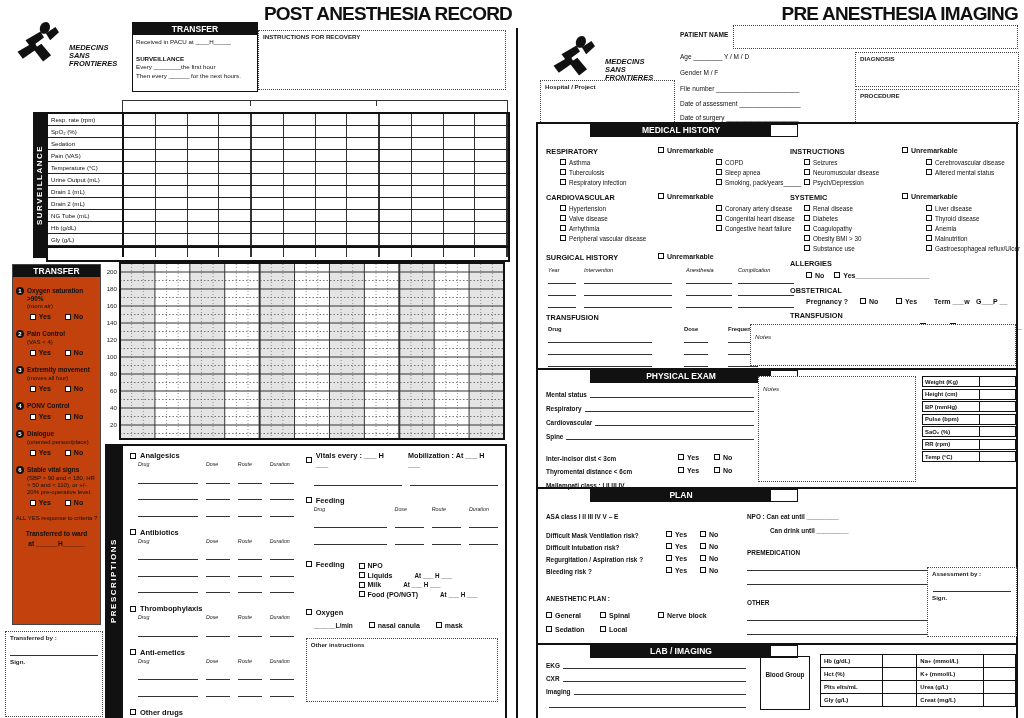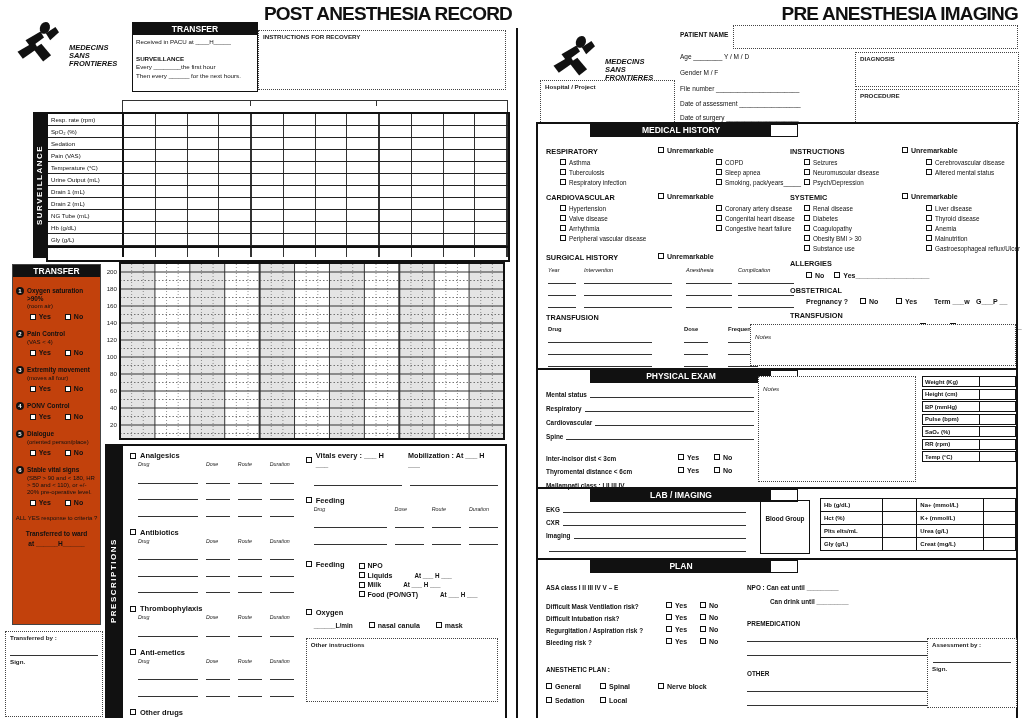--- a/index.html
+++ b/index.html
@@ -1048,20 +1048,98 @@
               <div class="vt-lab">RR (rpm)</div>
               <div class="vt-val"></div>
             </div>
             <div class="vt-row">
               <div class="vt-lab">Temp (°C)</div>
               <div class="vt-val"></div>
             </div>
           </div>
         </div>
       </div>
+    <div class="sec" id="sec-plan" style="height:156px">
+        <div class="secbar">
+          <div class="bar">PLAN</div>
+        </div>
+        <div class="abs" style="left:8px;top:16px;"><span class="q">ASA class       I     II     III     IV     V     –     E</span></div>
+        <div class="abs" style="left:8px;top:35px;"><span class="q">Difficult Mask Ventilation  risk?</span></div>
+        <div class="abs" style="left:128px;top:34px;"><span class="cbrow">
+            <span class="cb"></span>
+            <span class="cbl bold">Yes</span>
+          </span></div>
+        <div class="abs" style="left:162px;top:34px;"><span class="cbrow">
+            <span class="cb"></span>
+            <span class="cbl bold">No</span>
+          </span></div>
+        <div class="abs" style="left:8px;top:47px;"><span class="q">Difficult Intubation risk?</span></div>
+        <div class="abs" style="left:128px;top:46px;"><span class="cbrow">
+            <span class="cb"></span>
+            <span class="cbl bold">Yes</span>
+          </span></div>
+        <div class="abs" style="left:162px;top:46px;"><span class="cbrow">
+            <span class="cb"></span>
+            <span class="cbl bold">No</span>
+          </span></div>
+        <div class="abs" style="left:8px;top:59px;"><span class="q">Regurgitation / Aspiration risk ?</span></div>
+        <div class="abs" style="left:128px;top:58px;"><span class="cbrow">
+            <span class="cb"></span>
+            <span class="cbl bold">Yes</span>
+          </span></div>
+        <div class="abs" style="left:162px;top:58px;"><span class="cbrow">
+            <span class="cb"></span>
+            <span class="cbl bold">No</span>
+          </span></div>
+        <div class="abs" style="left:8px;top:71px;"><span class="q">Bleeding risk ?</span></div>
+        <div class="abs" style="left:128px;top:70px;"><span class="cbrow">
+            <span class="cb"></span>
+            <span class="cbl bold">Yes</span>
+          </span></div>
+        <div class="abs" style="left:162px;top:70px;"><span class="cbrow">
+            <span class="cb"></span>
+            <span class="cbl bold">No</span>
+          </span></div>
+        <div class="abs" style="left:8px;top:98px;"><span class="q">ANESTHETIC PLAN :</span></div>
+        <div class="abs" style="left:8px;top:115px;"><span class="cbrow">
+            <span class="cb"></span>
+            <span class="cbl bold">General</span>
+          </span></div>
+        <div class="abs" style="left:62px;top:115px;"><span class="cbrow">
+            <span class="cb"></span>
+            <span class="cbl bold">Spinal</span>
+          </span></div>
+        <div class="abs" style="left:120px;top:115px;"><span class="cbrow">
+            <span class="cb"></span>
+            <span class="cbl bold">Nerve block</span>
+          </span></div>
+        <div class="abs" style="left:8px;top:129px;"><span class="cbrow">
+            <span class="cb"></span>
+            <span class="cbl bold">Sedation</span>
+          </span></div>
+        <div class="abs" style="left:62px;top:129px;"><span class="cbrow">
+            <span class="cb"></span>
+            <span class="cbl bold">Local</span>
+          </span></div>
+        <div class="abs" style="left:209px;top:16px;"><span class="q">NPO :   Can eat until _________</span></div>
+        <div class="abs" style="left:232px;top:30px;"><span class="q">Can drink until _________</span></div>
+        <div class="abs" style="left:209px;top:52px;"><span class="q">PREMEDICATION</span></div>
+        <div class="abs" style="left:209px;top:68px;"><span class="ln" style="width:180px"></span></div>
+        <div class="abs" style="left:209px;top:82px;"><span class="ln" style="width:180px"></span></div>
+        <div class="abs" style="left:209px;top:102px;"><span class="q">OTHER</span></div>
+        <div class="abs" style="left:209px;top:118px;"><span class="ln" style="width:186px"></span></div>
+        <div class="abs" style="left:209px;top:132px;"><span class="ln" style="width:186px"></span></div>
+        <div class="abs" style="left:389px;top:78px;">
+          <div class="dot" style="width:88px;height:68px">
+            <div class="dotlab">Assessment by :</div>
+            <div style="margin:10px 5px 0 5px;border-bottom:1px solid #333;height:4px"></div>
+            <div class="dotlab">Sign.</div>
+          </div>
+        </div>
+      </div>
     <div class="sec" id="sec-lab" style="height:71px">
         <div class="secbar">
           <div class="bar">LAB / IMAGING</div>
         </div>
         <div class="abs" style="left:8px;top:16px;">
           <div class="fillrow" style="width:200px">
             <span>EKG</span>
             <span class="ln"></span>
           </div>
         </div>
@@ -1110,93 +1188,15 @@
               <tr>
                 <td style="width:62px">Gly (g/L)</td>
                 <td style="width:32px"></td>
                 <td style="width:66px">Creat (mg/L)</td>
                 <td style="width:30px"></td>
               </tr>
             </tbody>
           </table>
         </div>
       </div>
-    <div class="sec" id="sec-plan" style="height:156px">
-        <div class="secbar">
-          <div class="bar">PLAN</div>
-        </div>
-        <div class="abs" style="left:8px;top:16px;"><span class="q">ASA class       I     II     III     IV     V     –     E</span></div>
-        <div class="abs" style="left:8px;top:35px;"><span class="q">Difficult Mask Ventilation  risk?</span></div>
-        <div class="abs" style="left:128px;top:34px;"><span class="cbrow">
-            <span class="cb"></span>
-            <span class="cbl bold">Yes</span>
-          </span></div>
-        <div class="abs" style="left:162px;top:34px;"><span class="cbrow">
-            <span class="cb"></span>
-            <span class="cbl bold">No</span>
-          </span></div>
-        <div class="abs" style="left:8px;top:47px;"><span class="q">Difficult Intubation risk?</span></div>
-        <div class="abs" style="left:128px;top:46px;"><span class="cbrow">
-            <span class="cb"></span>
-            <span class="cbl bold">Yes</span>
-          </span></div>
-        <div class="abs" style="left:162px;top:46px;"><span class="cbrow">
-            <span class="cb"></span>
-            <span class="cbl bold">No</span>
-          </span></div>
-        <div class="abs" style="left:8px;top:59px;"><span class="q">Regurgitation / Aspiration risk ?</span></div>
-        <div class="abs" style="left:128px;top:58px;"><span class="cbrow">
-            <span class="cb"></span>
-            <span class="cbl bold">Yes</span>
-          </span></div>
-        <div class="abs" style="left:162px;top:58px;"><span class="cbrow">
-            <span class="cb"></span>
-            <span class="cbl bold">No</span>
-          </span></div>
-        <div class="abs" style="left:8px;top:71px;"><span class="q">Bleeding risk ?</span></div>
-        <div class="abs" style="left:128px;top:70px;"><span class="cbrow">
-            <span class="cb"></span>
-            <span class="cbl bold">Yes</span>
-          </span></div>
-        <div class="abs" style="left:162px;top:70px;"><span class="cbrow">
-            <span class="cb"></span>
-            <span class="cbl bold">No</span>
-          </span></div>
-        <div class="abs" style="left:8px;top:98px;"><span class="q">ANESTHETIC PLAN :</span></div>
-        <div class="abs" style="left:8px;top:115px;"><span class="cbrow">
-            <span class="cb"></span>
-            <span class="cbl bold">General</span>
-          </span></div>
-        <div class="abs" style="left:62px;top:115px;"><span class="cbrow">
-            <span class="cb"></span>
-            <span class="cbl bold">Spinal</span>
-          </span></div>
-        <div class="abs" style="left:120px;top:115px;"><span class="cbrow">
-            <span class="cb"></span>
-            <span class="cbl bold">Nerve block</span>
-          </span></div>
-        <div class="abs" style="left:8px;top:129px;"><span class="cbrow">
-            <span class="cb"></span>
-            <span class="cbl bold">Sedation</span>
-          </span></div>
-        <div class="abs" style="left:62px;top:129px;"><span class="cbrow">
-            <span class="cb"></span>
-            <span class="cbl bold">Local</span>
-          </span></div>
-        <div class="abs" style="left:209px;top:16px;"><span class="q">NPO :   Can eat until _________</span></div>
-        <div class="abs" style="left:232px;top:30px;"><span class="q">Can drink until _________</span></div>
-        <div class="abs" style="left:209px;top:52px;"><span class="q">PREMEDICATION</span></div>
-        <div class="abs" style="left:209px;top:68px;"><span class="ln" style="width:180px"></span></div>
-        <div class="abs" style="left:209px;top:82px;"><span class="ln" style="width:180px"></span></div>
-        <div class="abs" style="left:209px;top:102px;"><span class="q">OTHER</span></div>
-        <div class="abs" style="left:209px;top:118px;"><span class="ln" style="width:186px"></span></div>
-        <div class="abs" style="left:209px;top:132px;"><span class="ln" style="width:186px"></span></div>
-        <div class="abs" style="left:389px;top:78px;">
-          <div class="dot" style="width:88px;height:68px">
-            <div class="dotlab">Assessment by :</div>
-            <div style="margin:10px 5px 0 5px;border-bottom:1px solid #333;height:4px"></div>
-            <div class="dotlab">Sign.</div>
-          </div>
-        </div>
-      </div>
   </div>
 
 </div>
 
 </body></html>

